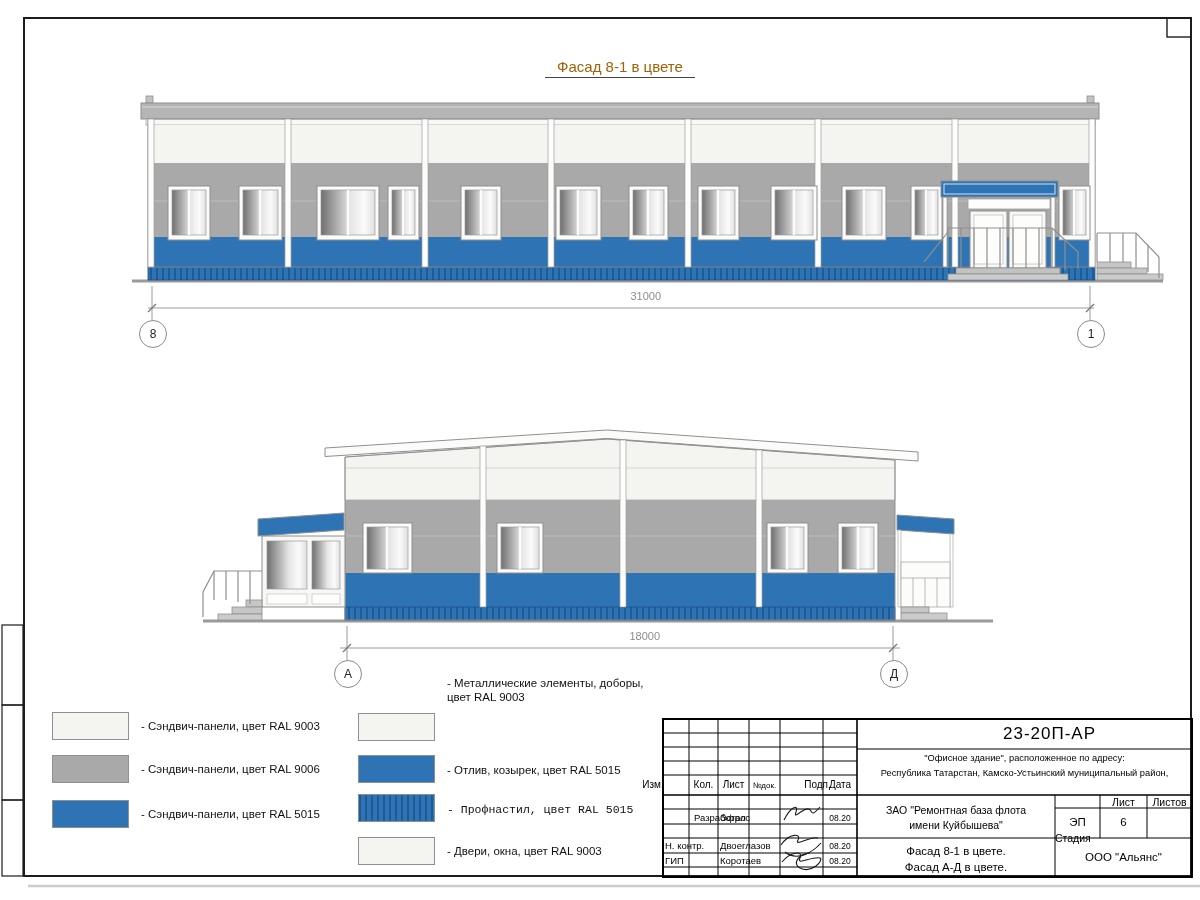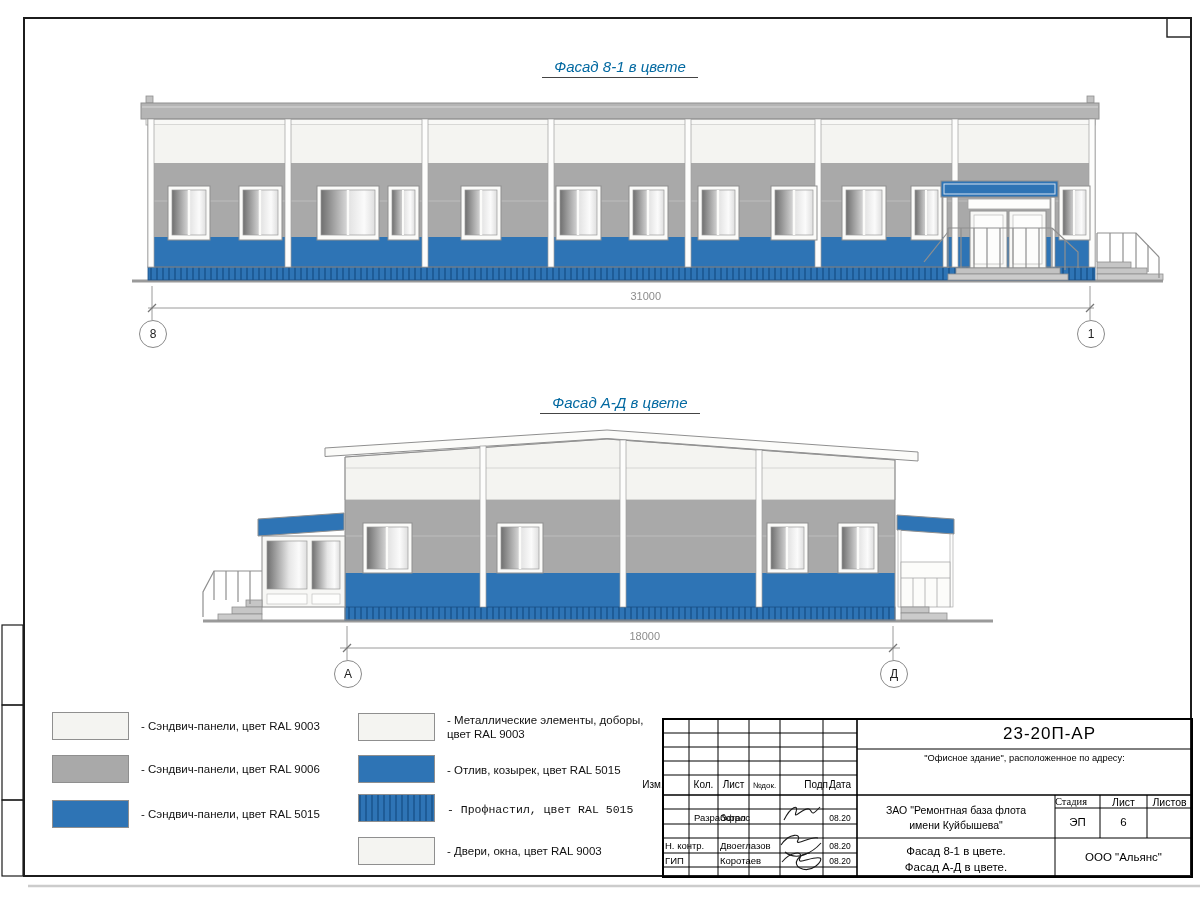--- a/index.html
+++ b/index.html
@@ -1,20 +1,20 @@
 <!DOCTYPE html>
 <html><head>
 <meta charset="utf-8">
 <style>
   html,body{margin:0;padding:0;background:#ffffff;}
   #sheet{position:relative;width:1200px;height:900px;background:#ffffff;overflow:hidden;
          font-family:"Liberation Sans", sans-serif;color:#1a1a1a;}
   #drawing{position:absolute;left:0;top:0;width:1200px;height:900px;}
   .abs{position:absolute;}
-  .facade-title{font-style:italic;font-size:15px;color:#0369a1;text-align:center;width:340px;}
+  .facade-title{font-size:15px;color:#a16207;text-align:center;width:340px;}
   .facade-title span{display:inline-block;border-bottom:1px solid #444;padding:0 12px 2px;}
   .dim-label{font-size:11px;color:#8c8c8c;width:80px;text-align:right;}
   .axis-circle{width:26px;height:26px;border:1px solid #8a8a8a;border-radius:50%;background:#fff;
                font-size:12px;color:#222;display:flex;align-items:center;justify-content:center;}
   
   .swatch{width:77px;height:28px;border:1px solid #8f8f8f;box-sizing:border-box;}
   .sw-white{background:#F4F4F1;}
   .sw-gray{background:#A9A9A9;}
   .sw-blue{background:#2E74B5;}
   .sw-corr{background:repeating-linear-gradient(90deg,#1E5C97 0 2px,#2E74B5 2px 6px);}
@@ -306,54 +306,52 @@
     <g stroke="#1a1a1a" stroke-width="1.1" fill="none">
       <path d="M784,820 C791,806 799,804 796,812 C793,821 803,807 809,809 C813,811 810,818 820,807"></path>
       <path d="M781,845 C790,832 802,834 798,840 C794,847 810,836 818,838 M785,852 C797,862 813,852 821,843"></path>
       <path d="M782,862 C790,852 804,850 800,858 C796,866 812,856 820,858 C824,860 812,874 800,868 C792,864 798,854 810,853"></path>
     </g>
   </svg>
 
   <div class="abs facade-title" style="left:450px;top:58px;">
     <span>Фасад 8-1 в цвете</span>
   </div>
-  <div class="abs facade-title" style="left:450px;top:394px;">
-    <span>Фасад А-Д в цвете</span>
-  </div>
 
   <div class="abs dim-label" style="left:581px;top:290px;">31000</div>
   <div class="abs dim-label" style="left:580px;top:630px;">18000</div>
 
   <div class="abs axis-circle" style="left:139px;top:320px;">8</div>
   <div class="abs axis-circle" style="left:1077px;top:320px;">1</div>
   <div class="abs axis-circle" style="left:334px;top:660px;">А</div>
   <div class="abs axis-circle" style="left:880px;top:660px;">Д</div>
 
   <div>
     <div class="abs swatch sw-white" style="left:52px;top:712px;"></div>
     <div class="abs legend-label" style="left:141px;top:719px;width:230px;">- Сэндвич-панели, цвет RAL 9003</div>
     <div class="abs swatch sw-gray" style="left:52px;top:755px;"></div>
     <div class="abs legend-label" style="left:141px;top:762px;width:230px;">- Сэндвич-панели, цвет RAL 9006</div>
     <div class="abs swatch sw-blue" style="left:52px;top:800px;"></div>
     <div class="abs legend-label" style="left:141px;top:807px;width:230px;">- Сэндвич-панели, цвет RAL 5015</div>
 
     <div class="abs swatch sw-white" style="left:358px;top:713px;"></div>
-    <div class="abs legend-label" style="left:447px;top:713px;width:205px;">- Металлические элементы, доборы, цвет RAL 9003</div>
+    <div class="abs legend-label" style="left:447px;top:676px;width:205px;">- Металлические элементы, доборы, цвет RAL 9003</div>
     <div class="abs swatch sw-blue" style="left:358px;top:755px;"></div>
     <div class="abs legend-label" style="left:447px;top:763px;width:205px;">- Отлив, козырек, цвет RAL 5015</div>
     <div class="abs swatch sw-corr" style="left:358px;top:794px;"></div>
     <div class="abs legend-label" style="left:447px;top:803px;width:205px;font-family:Liberation Mono, monospace;">- Профнастил, цвет RAL 5015</div>
     <div class="abs swatch sw-white" style="left:358px;top:837px;"></div>
     <div class="abs legend-label" style="left:447px;top:844px;width:205px;">- Двери, окна, цвет RAL 9003</div>
   </div>
 
   <div>
     <div class="abs tb tb-center tb-doc" style="left:857px;top:724px;width:385px;">23-20П-АР</div>
     <div class="abs tb tb-center tb-addr" style="left:857px;top:751px;width:335px;">
       <div>"Офисное здание", расположенное по адресу:</div>
+      <div>Республика Татарстан, Камско-Устьинский муниципальный район,</div>
     </div>
 
     <div class="abs tb tb-center" style="left:630px;top:779px;width:46px;">Изм.</div>
     <div class="abs tb tb-center" style="left:689px;top:779px;width:29px;">Кол.</div>
     <div class="abs tb tb-center" style="left:718px;top:779px;width:31px;">Лист</div>
     <div class="abs tb tb-center tb-ndok" style="left:749px;top:781px;width:31px;">№док.</div>
     <div class="abs tb tb-center" style="left:780px;top:779px;width:43px;padding-left:16px;">Подп.</div>
     <div class="abs tb tb-center" style="left:823px;top:779px;width:34px;">Дата</div>
 
     <div class="abs tb tb-small" style="left:694px;top:812px;">Разработал</div>
@@ -370,21 +368,21 @@
 
     <div class="abs tb tb-center" style="left:857px;top:803px;width:198px;font-size:10.5px;line-height:15px;">
       <div>ЗАО "Ремонтная база флота</div>
       <div>имени Куйбышева"</div>
     </div>
     <div class="abs tb tb-center" style="left:857px;top:843px;width:198px;font-size:11.5px;line-height:16px;">
       <div>Фасад 8-1 в цвете.</div>
       <div>Фасад А-Д в цвете.</div>
     </div>
 
-    <div class="abs tb tb-center" style="left:1055px;top:796px;width:32px;font-size:10.5px;font-family:Liberation Serif, serif;">Стадия</div>
+    <div class="abs tb tb-center" style="left:1055px;top:832px;width:32px;font-size:10.5px;">Стадия</div>
     <div class="abs tb tb-center" style="left:1100px;top:796px;width:47px;font-size:10.5px;">Лист</div>
     <div class="abs tb tb-center" style="left:1147px;top:796px;width:45px;font-size:10.5px;">Листов</div>
     <div class="abs tb tb-center" style="left:1055px;top:816px;width:45px;font-size:11.5px;">ЭП</div>
     <div class="abs tb tb-center" style="left:1100px;top:816px;width:47px;font-size:11.5px;">6</div>
     <div class="abs tb tb-center" style="left:1147px;top:816px;width:45px;font-size:11.5px;"></div>
     <div class="abs tb tb-center" style="left:1055px;top:851px;width:137px;font-size:11.5px;">ООО "Альянс"</div>
   </div>
 
 </div>
 

